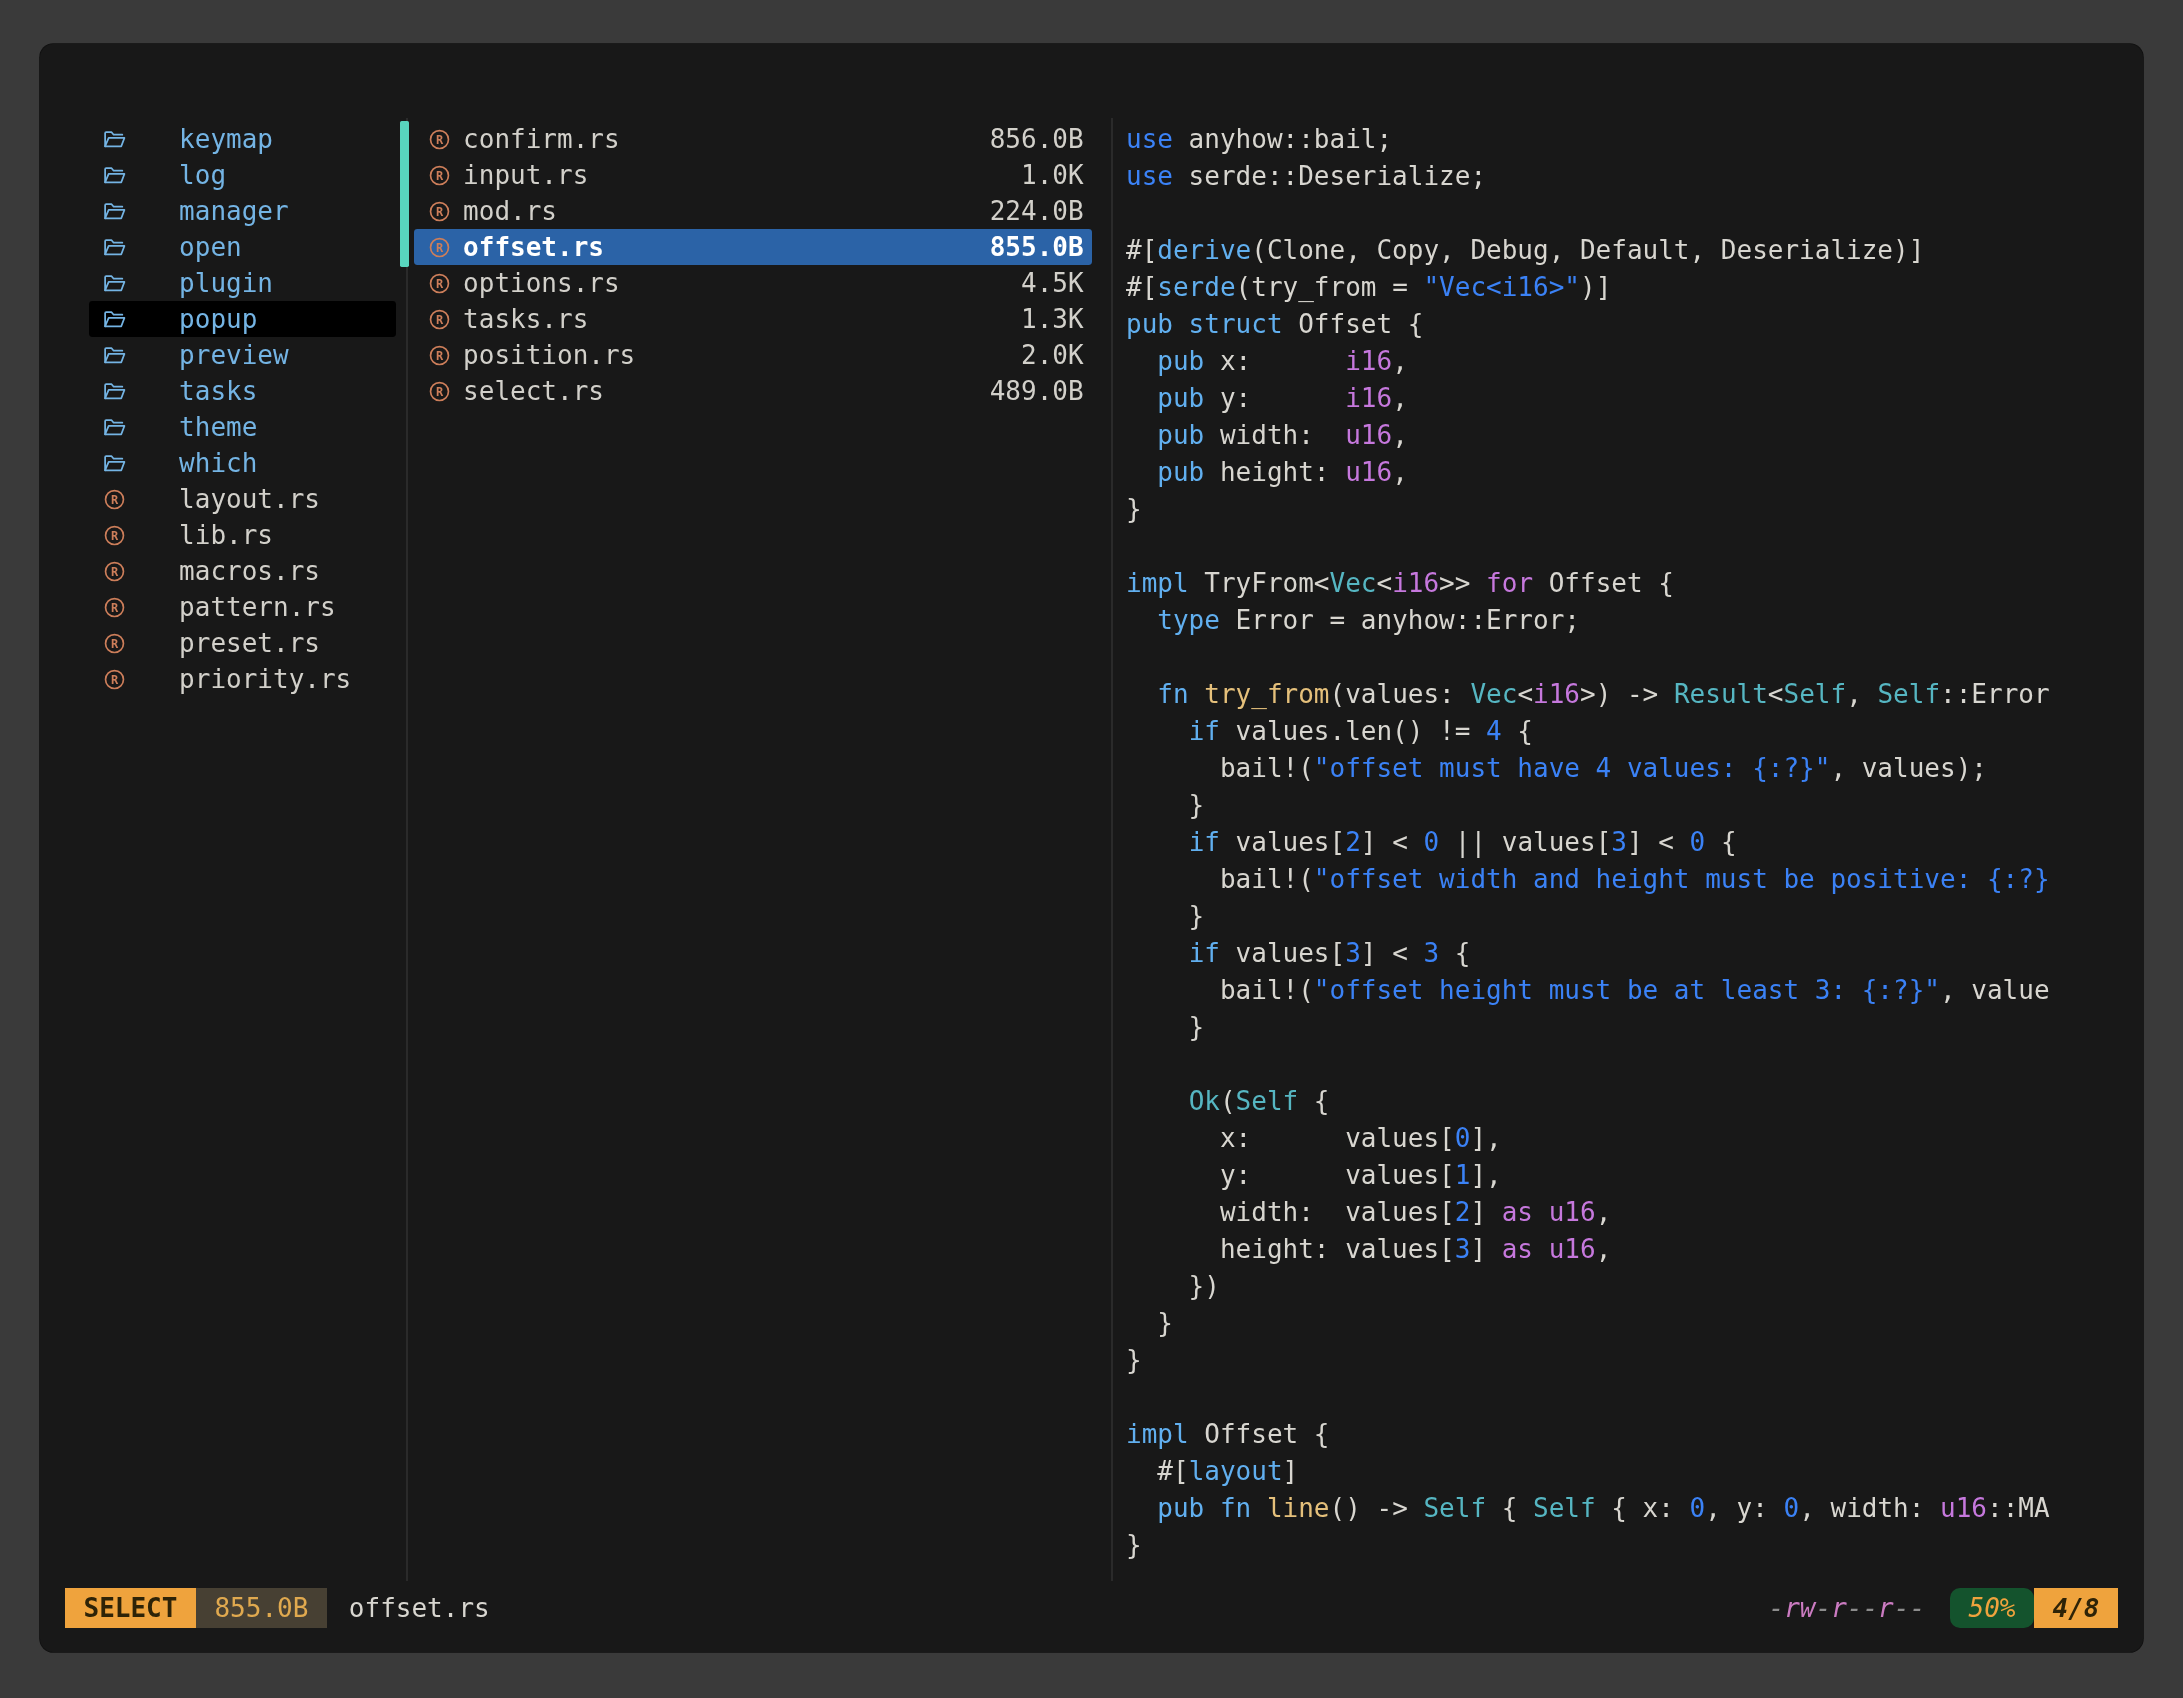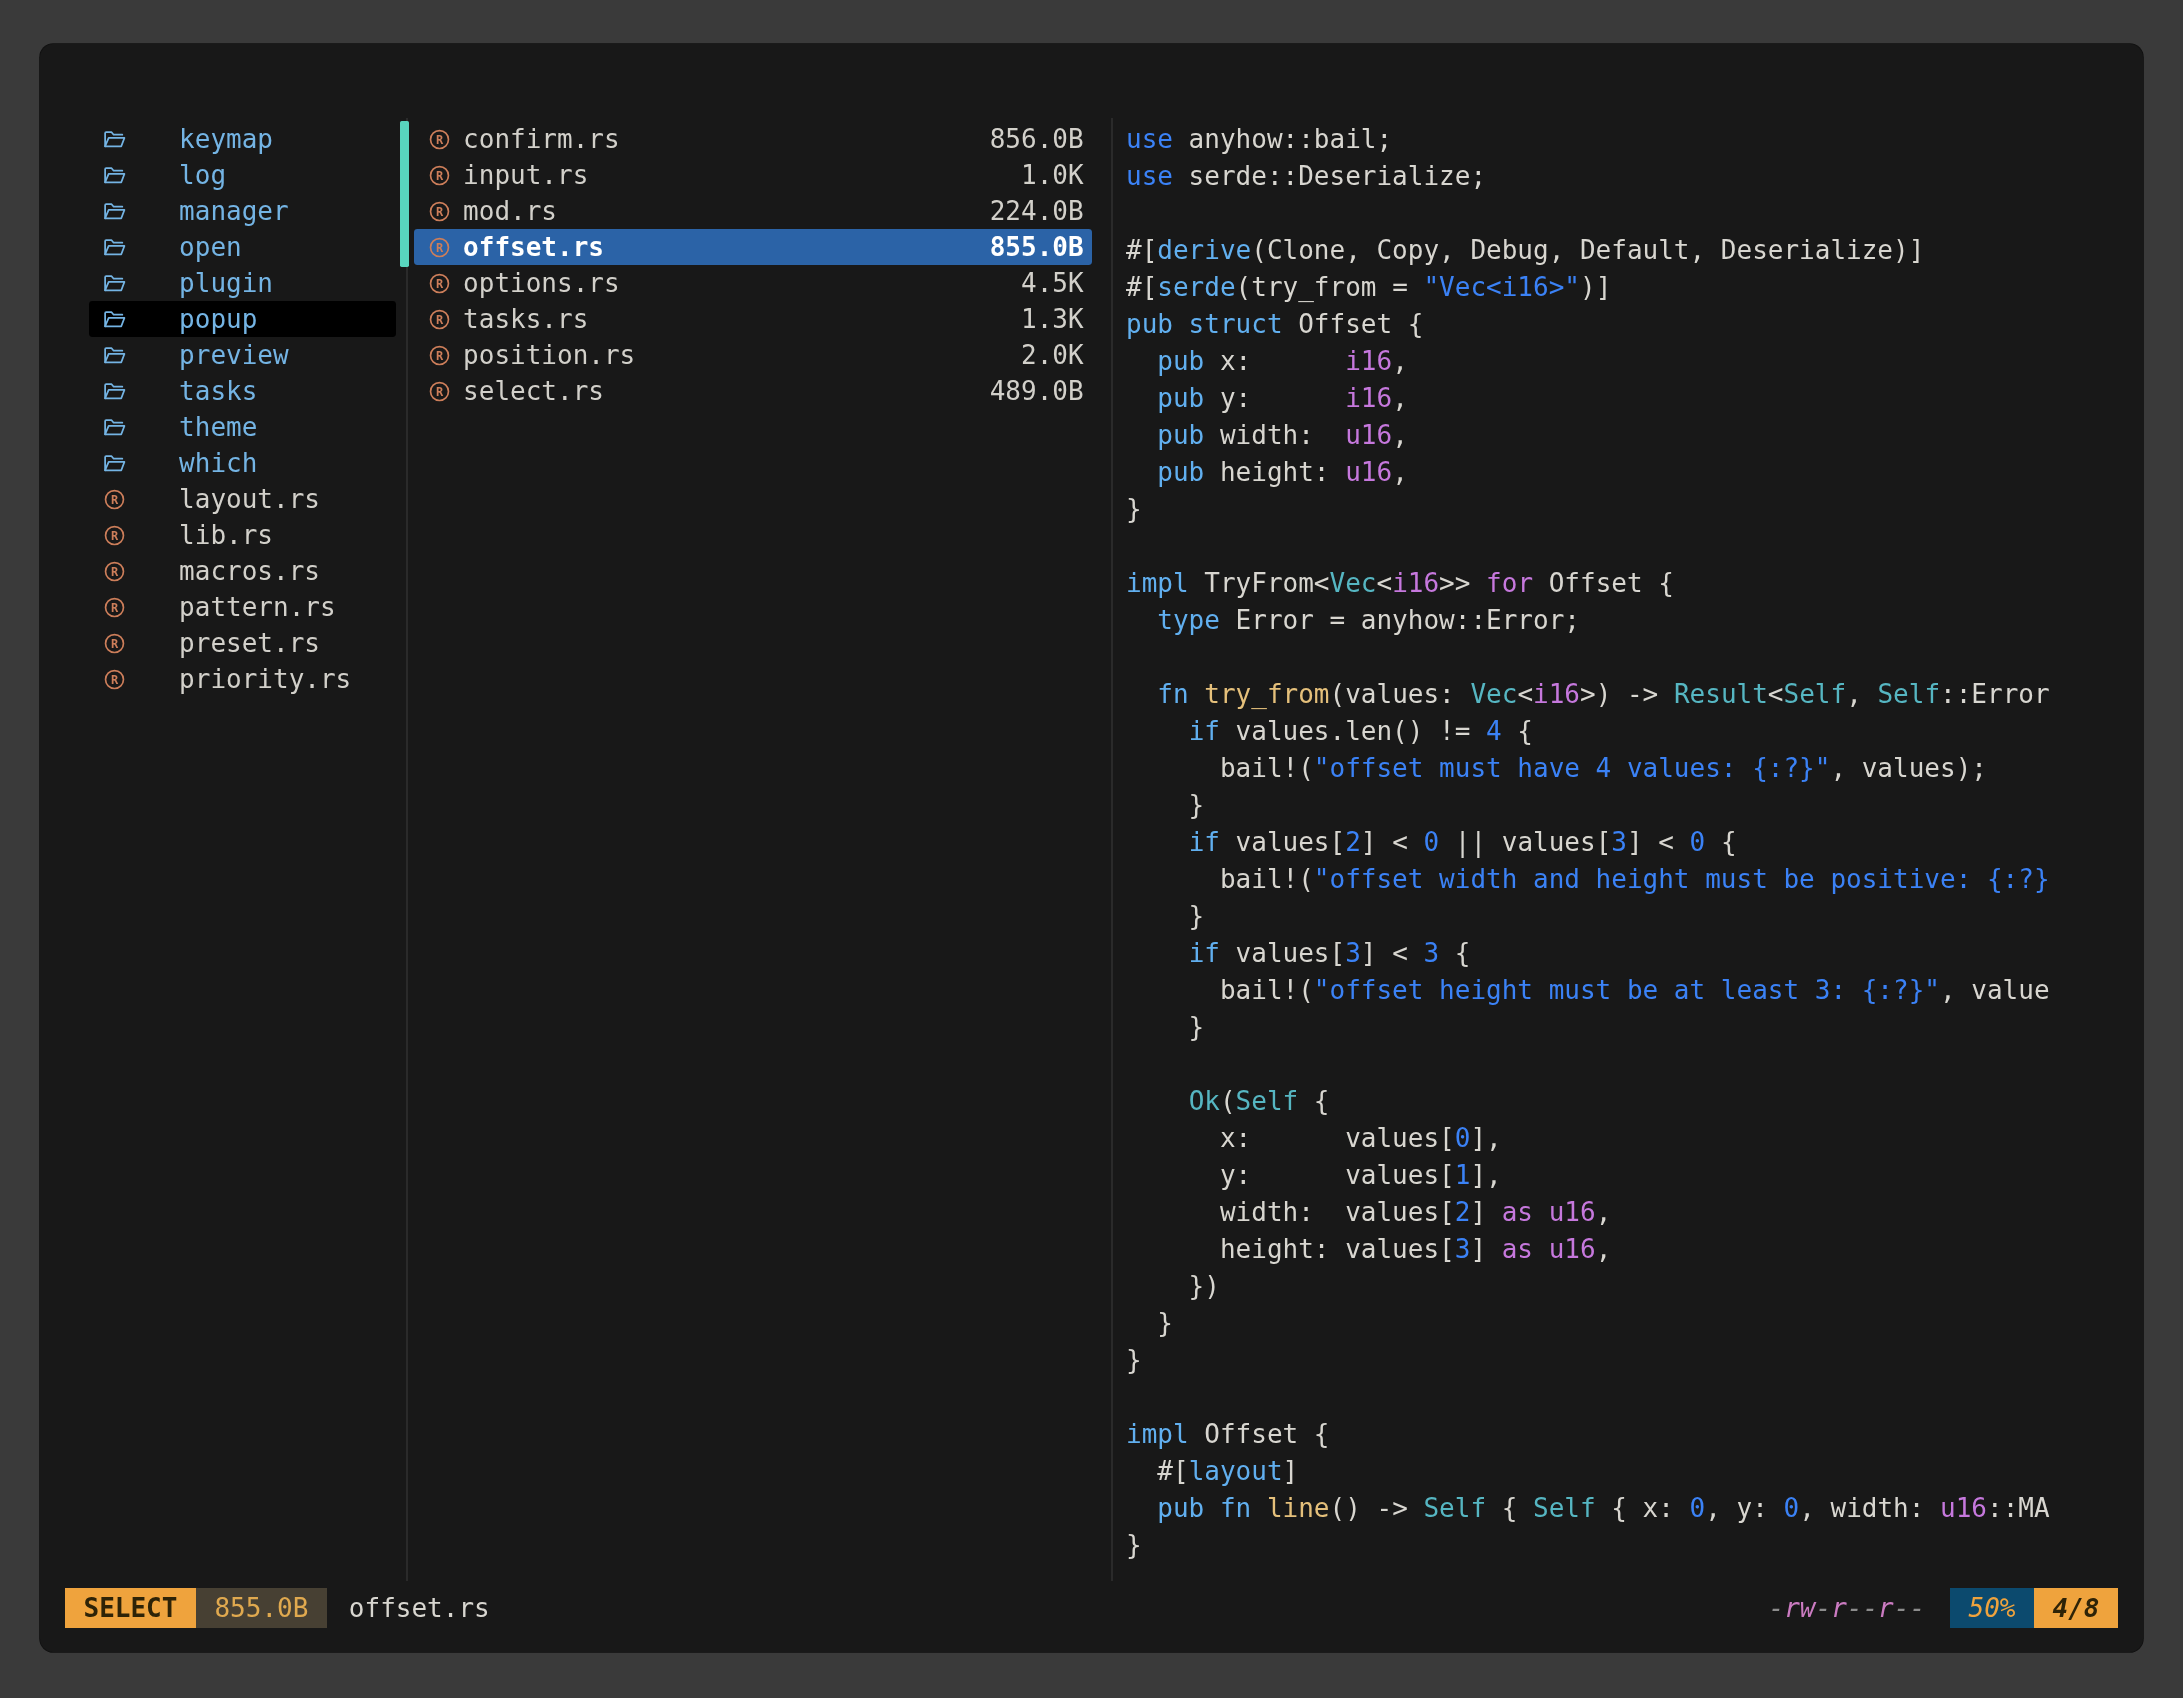--- a/index.html
+++ b/index.html
@@ -44,21 +44,21 @@
     display:flex;align-items:center;font-size:26px;
   }
   .chip{height:40px;display:flex;align-items:center;padding:0 18.5px;flex:none;}
   .chip-mode{background:#efa33d;color:#2e2307;font-weight:bold;}
   .chip-size{background:#474033;color:#e0a94f;}
   .sb-name{margin-left:22px;color:#d8d6d0;}
   .sb-right{margin-left:auto;display:flex;align-items:center;font-style:italic;}
   .perms{margin-right:25px;white-space:pre;}
   .perm-lit{color:#cb7bc1;}
   .perm-dim{color:#8c8c8c;}
-  .chip-percent{background:#0c4a6e;color:#efa33d;}
+  .chip-percent{background:#14532d;color:#efa33d;border-radius:10px;}
   .chip-pos{background:#efa33d;color:#2e2307;font-weight:bold;}
 </style>
 </head>
 <body>
 
 <div class="window">
 
   <div class="divider divider-1"></div>
   <div class="divider divider-2"></div>
   <div class="teal-bar"></div>

